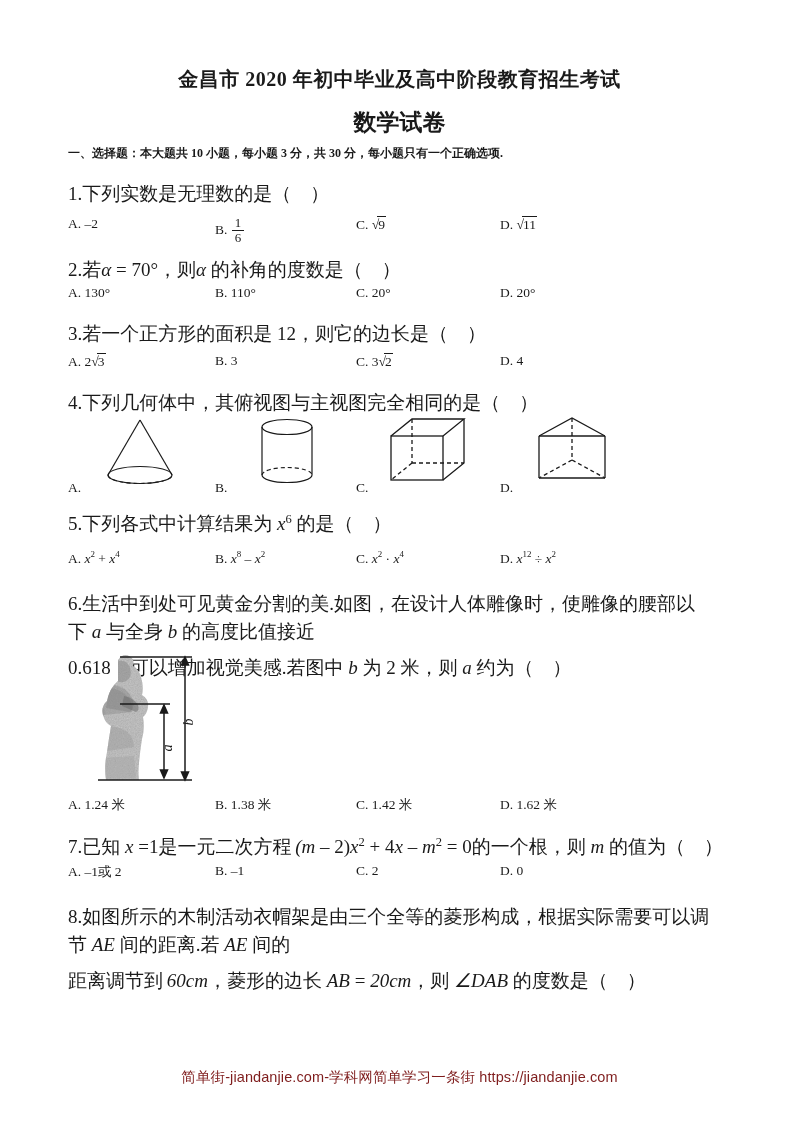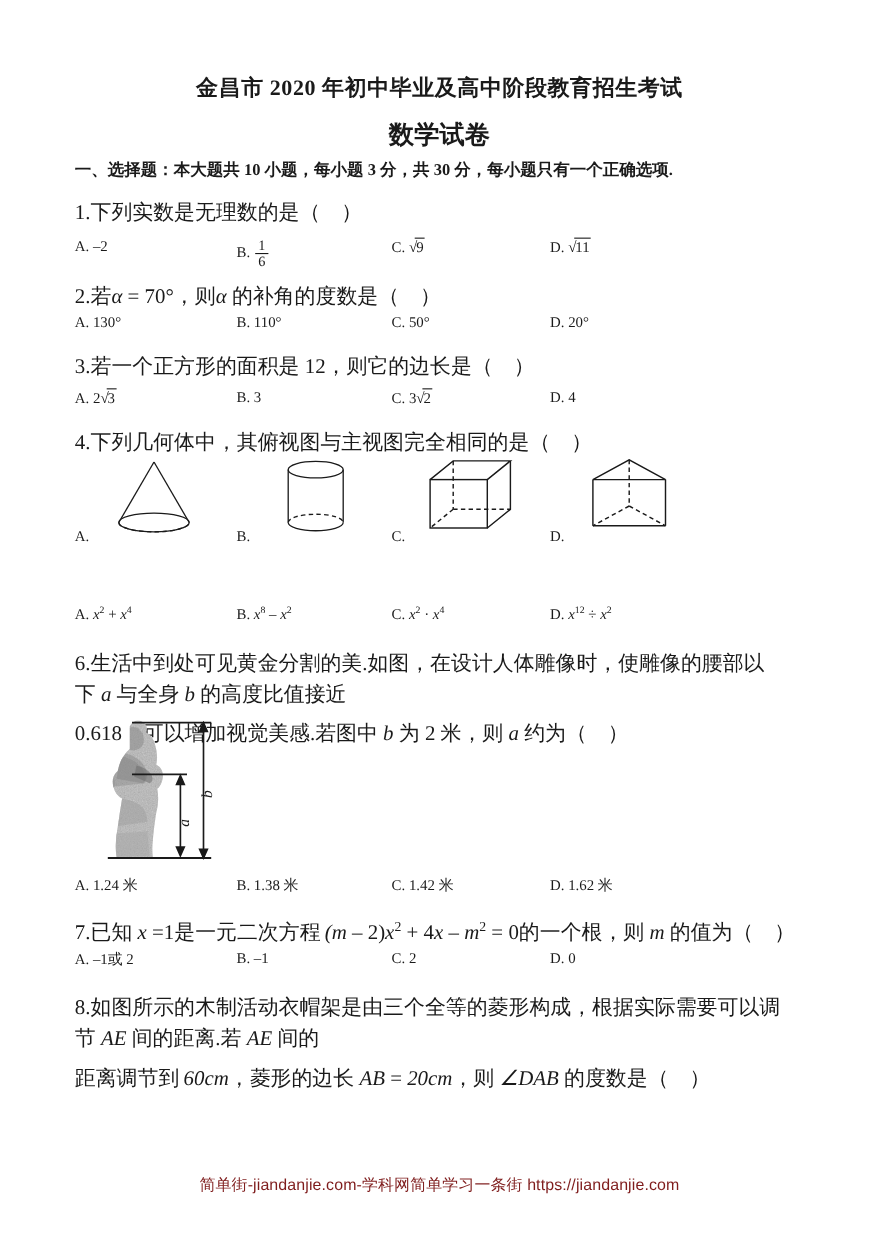--- a/index.html
+++ b/index.html
@@ -42,21 +42,21 @@
     position: absolute;
     left: 0; right: 0;
     top: 107px;
   }
 
   
   .section-head {
     position: absolute;
     left: 68px;
     top: 145px;
-    font-size: 15px;
+    font-size: 12px;
     font-weight: bold;
     white-space: nowrap;
   }
 
   
   .qtext {
     position: absolute;
     left: 68px;
     font-size: 19px;
     line-height: 1.45;
@@ -170,21 +170,21 @@
     <span class="opt c3">C.&nbsp;<span class="rad"><span class="sym">√</span><span class="bar">9</span></span></span>
     <span class="opt c4">D.&nbsp;<span class="rad"><span class="sym">√</span><span class="bar">11</span></span></span>
   </div>
 
   <div class="qtext" style="top:256px;">
     <span class="ln">2.若<span class="mi">α</span> = 70°，则<span class="mi">α</span> 的补角的度数是（　）</span>
   </div>
   <div class="opts" style="top:285px;">
     <span class="opt c1">A. 130°</span>
     <span class="opt c2">B. 110°</span>
-    <span class="opt c3">C. 50°</span>
+    <span class="opt c3">C. 20°</span>
     <span class="opt c4">D. 20°</span>
   </div>
 
   <div class="qtext" style="top:320px;">
     <span class="ln">3.若一个正方形的面积是 12，则它的边长是（　）</span>
   </div>
   <div class="opts" style="top:353px;">
     <span class="opt c1">A. 2<span class="rad"><span class="sym">√</span><span class="bar">3</span></span></span>
     <span class="opt c2">B. 3</span>
     <span class="opt c3">C. 3<span class="rad"><span class="sym">√</span><span class="bar">2</span></span></span>
@@ -258,20 +258,23 @@
               <path d="M50 4 L50 46"></path>
               <path d="M50 46 L17 64"></path>
               <path d="M50 46 L83 64"></path>
             </g>
           </g>
         </svg>
       </span>
     </div>
   </div>
 
+  <div class="qtext" style="top:510px;">
+    <span class="ln">5.下列各式中计算结果为<span class="mi">&nbsp;x</span><sup class="en">6</sup> 的是（　）</span>
+  </div>
   <div class="opts" style="top:549px;">
     <span class="opt c1">A. <span class="mi">x</span><sup class="en">2</sup> + <span class="mi">x</span><sup class="en">4</sup></span>
     <span class="opt c2">B. <span class="mi">x</span><sup class="en">8</sup> – <span class="mi">x</span><sup class="en">2</sup></span>
     <span class="opt c3">C. <span class="mi">x</span><sup class="en">2</sup> · <span class="mi">x</span><sup class="en">4</sup></span>
     <span class="opt c4">D. <span class="mi">x</span><sup class="en">12</sup> ÷ <span class="mi">x</span><sup class="en">2</sup></span>
   </div>
 
   <div class="qtext" style="top:590px;">
     <span class="ln" style="margin-bottom:9px;">6.生活中到处可见黄金分割的美.如图，在设计人体雕像时，使雕像的腰部以下<span class="mi">&nbsp;a&nbsp;</span>与全身<span class="mi">&nbsp;b&nbsp;</span>的高度比值接近</span>
     <span class="ln">0.618，可以增加视觉美感.若图中<span class="mi">&nbsp;b&nbsp;</span>为 2 米，则<span class="mi">&nbsp;a&nbsp;</span>约为（　）</span>

